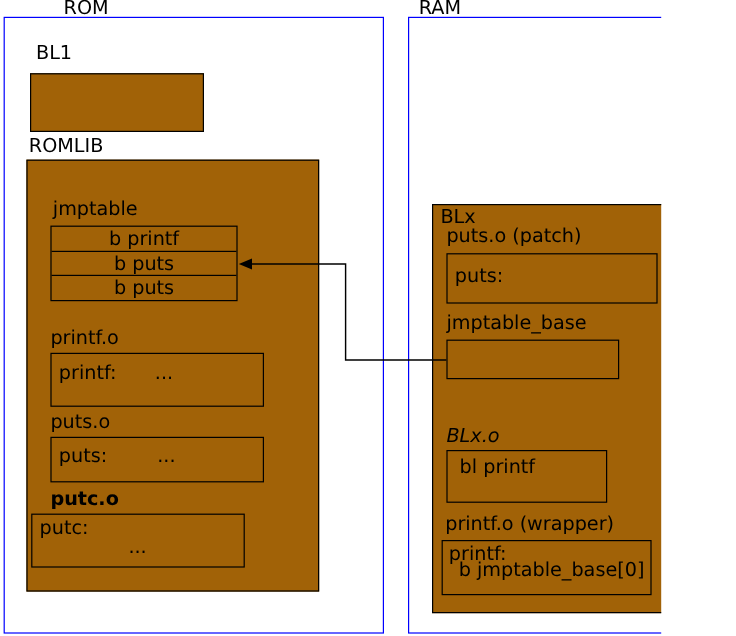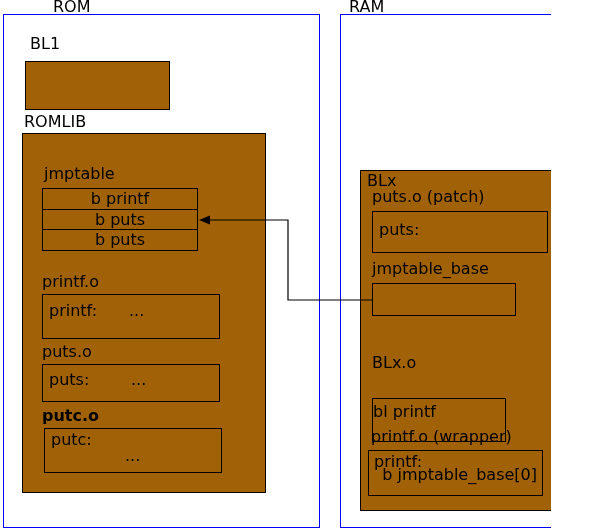--- a/index.html
+++ b/index.html
@@ -68,33 +68,33 @@
   .jmptable-row:last-child { border-bottom: none; }
   [data-name="printf-o-label"] { left: 42px; top: 275px; }
   [data-name="printf-o-box"] { left: 42px; top: 294px; width: 178px; height: 45px; }
   [data-name="printf-o-box"] .sym { left: 6px; top: 9px; }
   [data-name="printf-o-box"] .body { left: 86px; top: 9px; }
   [data-name="puts-o-label"] { left: 42px; top: 345px; }
   [data-name="puts-o-box"] { left: 42px; top: 364px; width: 178px; height: 38px; }
   [data-name="puts-o-box"] .sym { left: 6px; top: 8px; }
   [data-name="puts-o-box"] .body { left: 88px; top: 8px; }
   [data-name="putc-o-label"] { left: 42px; top: 409px; font-weight: bold; }
-  [data-name="putc-o-box"] { left: 44px; top: 428px; width: 178px; height: 45px; }
+  [data-name="putc-o-box"] { left: 26px; top: 428px; width: 178px; height: 45px; }
   [data-name="putc-o-box"] .sym { left: 6px; top: 4px; }
   [data-name="putc-o-box"] .body { left: 80px; top: 20px; }
   
   [data-name="blx-box"] { left: 360px; top: 170px; width: 236px; height: 341px; }
   [data-name="blx-label"] { left: 367px; top: 174px; }
   [data-name="puts-patch-label"] { left: 372px; top: 190px; }
   [data-name="puts-patch-box"] { left: 372px; top: 211px; width: 176px; height: 42px; }
   [data-name="puts-patch-box"] .sym { left: 6px; top: 11px; }
   [data-name="jmptable-base-label"] { left: 372px; top: 262px; }
   [data-name="jmptable-base-box"] { left: 372px; top: 283px; width: 144px; height: 33px; }
-  [data-name="blx-o-label"] { left: 372px; top: 356px; }
-  [data-name="blx-o-box"] { left: 372px; top: 375px; width: 134px; height: 44px; padding: 5px 0 0 0; margin-top: 23px; }
+  [data-name="blx-o-label"] { left: 372px; top: 356px; font-style: italic; }
+  [data-name="blx-o-box"] { left: 372px; top: 375px; width: 134px; height: 44px; padding: 5px 0 0 10px; }
   [data-name="blx-o-box"] .line { display: block; line-height: 16px; white-space: nowrap; }
   [data-name="printf-wrapper-label"] { left: 371px; top: 430px; }
   [data-name="printf-wrapper-box"] { left: 368px; top: 450px; width: 175px; height: 46px; }
   [data-name="printf-wrapper-box"] .sym { left: 5px; top: 4px; }
   [data-name="printf-wrapper-box"] .body { right: 5px; bottom: 13px; }
   
   [data-name="pointer-arrow"] {
     position: absolute;
     left: 0; top: 0;
     width: 613px; height: 530px;

